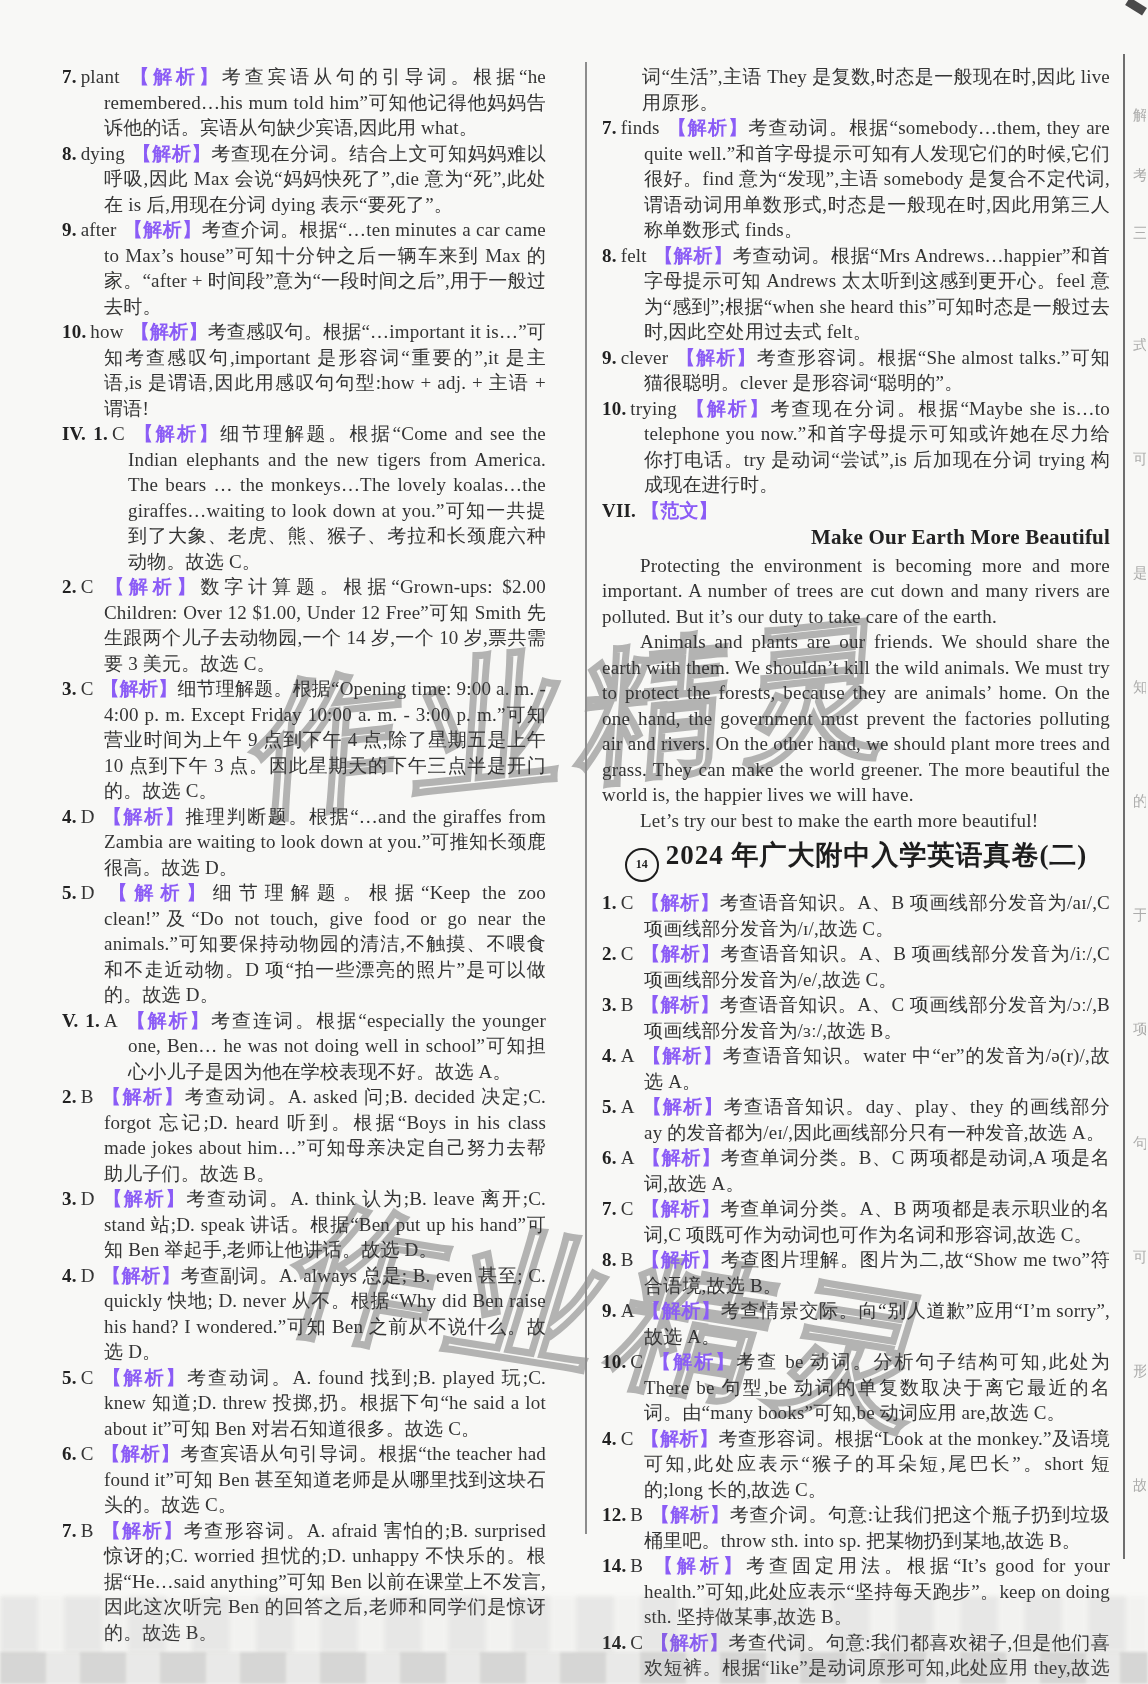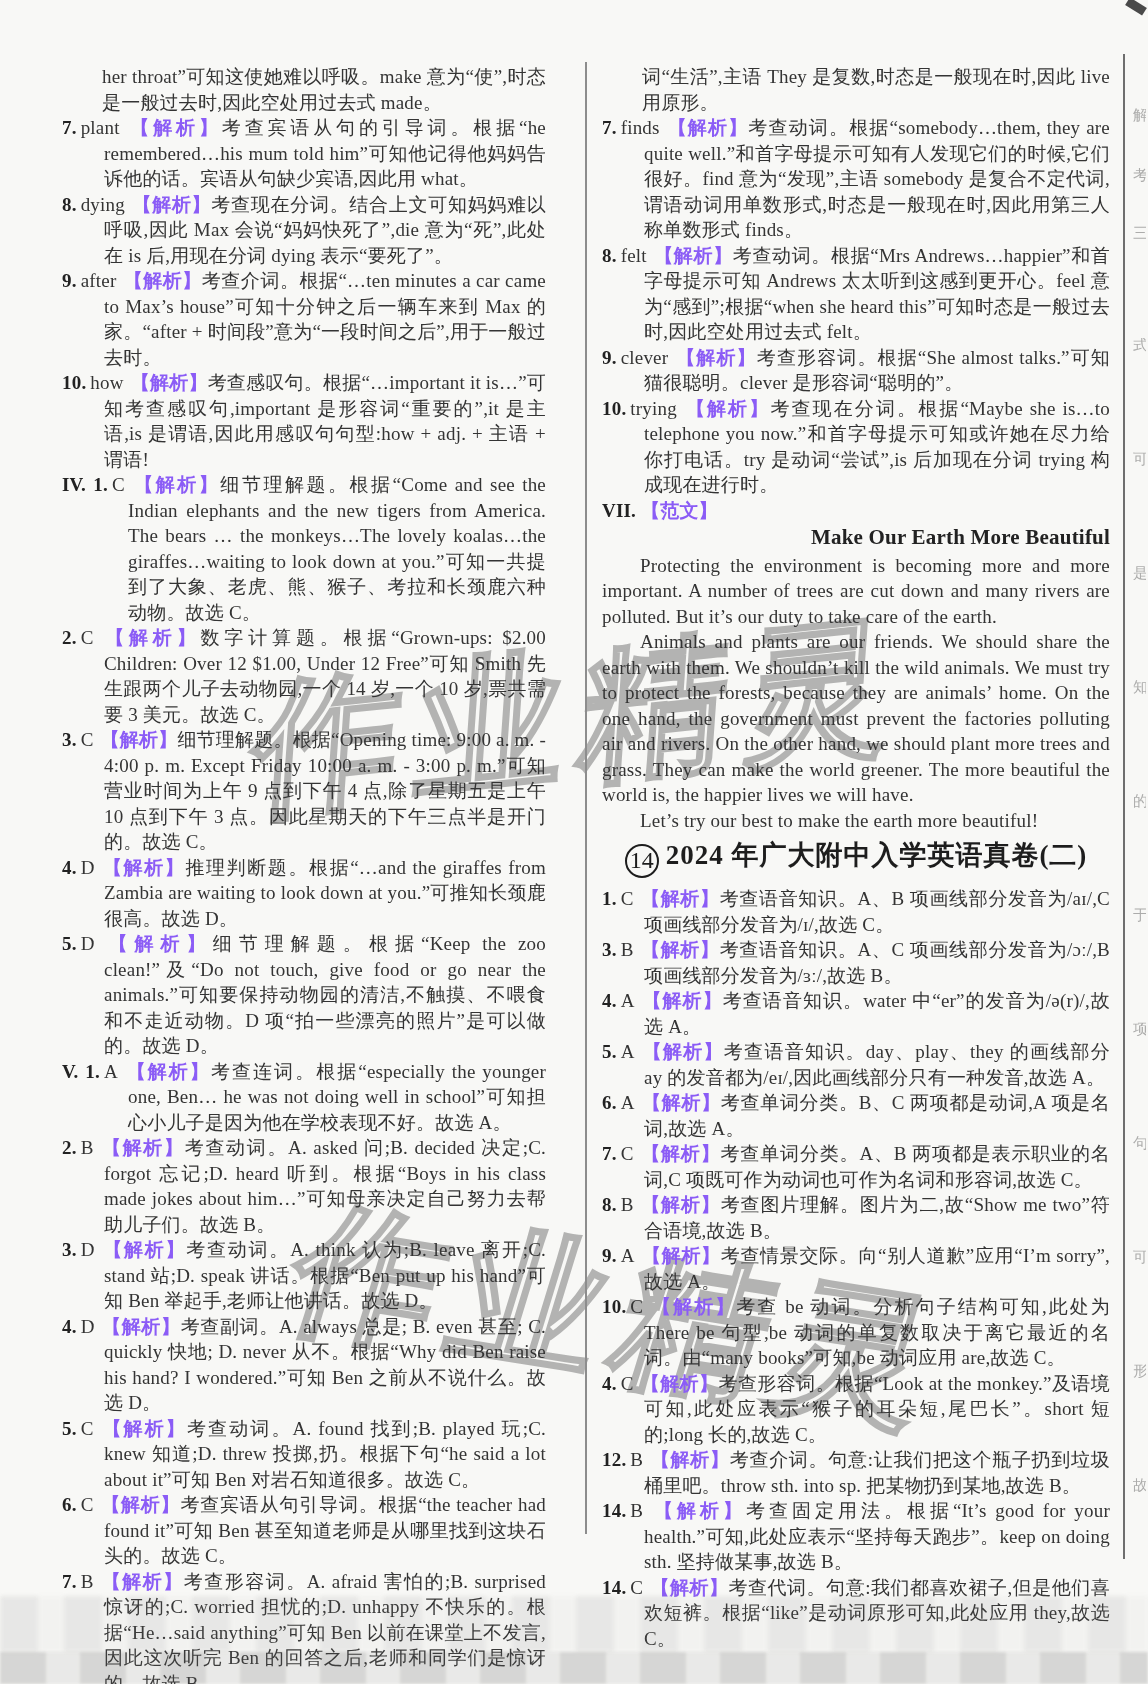--- a/index.html
+++ b/index.html
@@ -11,21 +11,21 @@
   .it{margin:0;}
   .lvl1{padding-left:42px;text-indent:-42px;}
   .lvl2{padding-left:66px;text-indent:-66px;font-family:Liberation Serif, serif;}
   .cont{padding-left:40px;text-indent:0;}
   .num,.rm{font-weight:700;color:#222;}
   .ans{margin:0 7px 0 4px;}
   .tx b{color:#8b5cf6;}
   .heading{font-size:27px;font-weight:700;text-align:center;color:#1d1d1d;
            margin:10px 0 8px 0;text-indent:0;letter-spacing:1px;}
   .circ{display:inline-block;width:30px;height:30px;border:2.2px solid #1d1d1d;border-radius:50%;
-        line-height:28px;text-align:center;font-size:24px;font-weight:400;vertical-align:-4px;
+        line-height:28px;text-align:center;font-size:12px;font-weight:700;vertical-align:-4px;
         margin-right:7px;letter-spacing:0;}
   .essay-title{text-align:right;font-weight:700;font-size:21px;color:#222;margin:2px 0;}
   .essay-p{text-indent:2em;}
   
   #divider{position:absolute;left:585px;top:62px;width:2px;height:1472px;background:#8d8d8d;}
   #edge-line{position:absolute;left:1123px;top:54px;width:2px;height:1505px;background:#6e6e6e;}
   #corner-mark{position:absolute;left:1126px;top:2px;width:20px;height:9px;background:#4a4a4a;
                transform:rotate(32deg);}
   .frag{position:absolute;left:1133px;width:13px;height:14px;overflow:hidden;color:rgba(110,110,110,.55);
         font-size:15px;line-height:14px;}
@@ -43,21 +43,20 @@
          background:repeating-linear-gradient(90deg,rgba(95,95,95,.22) 0 46px,rgba(130,130,130,.12) 46px 80px);
          filter:blur(1.5px);}
 </style>
 </head>
 <body>
 
 <div class="wm" id="wm1">作业精灵</div>
 <div class="wm" id="wm2">作业精灵</div>
 
 <div class="col" id="left-col">
-    <div class="it cont"><span class="tx">her throat”可知这使她难以呼吸。make 意为“使”,时态是一般过去时,因此空处用过去式 made。</span></div>
     <div class="it lvl1"><span class="num">7.</span><span class="ans">plant</span><span class="tx"><b>【解析】</b>考查宾语从句的引导词。根据“he remembered…his mum told him”可知他记得他妈妈告诉他的话。宾语从句缺少宾语,因此用 what。</span></div>
     <div class="it lvl1"><span class="num">8.</span><span class="ans">dying</span><span class="tx"><b>【解析】</b>考查现在分词。结合上文可知妈妈难以呼吸,因此 Max 会说“妈妈快死了”,die 意为“死”,此处在 is 后,用现在分词 dying 表示“要死了”。</span></div>
     <div class="it lvl1"><span class="num">9.</span><span class="ans">after</span><span class="tx"><b>【解析】</b>考查介词。根据“…ten minutes a car came to Max’s house”可知十分钟之后一辆车来到 Max 的家。“after + 时间段”意为“一段时间之后”,用于一般过去时。</span></div>
     <div class="it lvl1"><span class="num">10.</span><span class="ans">how</span><span class="tx"><b>【解析】</b>考查感叹句。根据“…important it is…”可知考查感叹句,important 是形容词“重要的”,it 是主语,is 是谓语,因此用感叹句句型:how + adj. + 主语 + 谓语!</span></div>
     <div class="it lvl2"><span class="rm">IV.</span> <span class="num">1.</span><span class="ans">C</span><span class="tx"><b>【解析】</b>细节理解题。根据“Come and see the Indian elephants and the new tigers from America. The bears … the monkeys…The lovely koalas…the giraffes…waiting to look down at you.”可知一共提到了大象、老虎、熊、猴子、考拉和长颈鹿六种动物。故选 C。</span></div>
     <div class="it lvl1"><span class="num">2.</span><span class="ans">C</span><span class="tx"><b>【解析】</b>数字计算题。根据“Grown-ups: $2.00 Children: Over 12 $1.00, Under 12 Free”可知 Smith 先生跟两个儿子去动物园,一个 14 岁,一个 10 岁,票共需要 3 美元。故选 C。</span></div>
     <div class="it lvl1"><span class="num">3.</span><span class="ans">C</span><span class="tx"><b>【解析】</b>细节理解题。根据“Opening time: 9:00 a. m. - 4:00 p. m. Except Friday 10:00 a. m. - 3:00 p. m.”可知营业时间为上午 9 点到下午 4 点,除了星期五是上午 10 点到下午 3 点。因此星期天的下午三点半是开门的。故选 C。</span></div>
     <div class="it lvl1"><span class="num">4.</span><span class="ans">D</span><span class="tx"><b>【解析】</b>推理判断题。根据“…and the giraffes from Zambia are waiting to look down at you.”可推知长颈鹿很高。故选 D。</span></div>
     <div class="it lvl1"><span class="num">5.</span><span class="ans">D</span><span class="tx"><b>【解析】</b>细节理解题。根据“Keep the zoo clean!”及“Do not touch, give food or go near the animals.”可知要保持动物园的清洁,不触摸、不喂食和不走近动物。D 项“拍一些漂亮的照片”是可以做的。故选 D。</span></div>
     <div class="it lvl2"><span class="rm">V.</span> <span class="num">1.</span><span class="ans">A</span><span class="tx"><b>【解析】</b>考查连词。根据“especially the younger one, Ben… he was not doing well in school”可知担心小儿子是因为他在学校表现不好。故选 A。</span></div>
@@ -74,20 +73,21 @@
     <div class="it lvl1"><span class="num">8.</span><span class="ans">felt</span><span class="tx"><b>【解析】</b>考查动词。根据“Mrs Andrews…happier”和首字母提示可知 Andrews 太太听到这感到更开心。feel 意为“感到”;根据“when she heard this”可知时态是一般过去时,因此空处用过去式 felt。</span></div>
     <div class="it lvl1"><span class="num">9.</span><span class="ans">clever</span><span class="tx"><b>【解析】</b>考查形容词。根据“She almost talks.”可知猫很聪明。clever 是形容词“聪明的”。</span></div>
     <div class="it lvl1"><span class="num">10.</span><span class="ans">trying</span><span class="tx"><b>【解析】</b>考查现在分词。根据“Maybe she is…to telephone you now.”和首字母提示可知或许她在尽力给你打电话。try 是动词“尝试”,is 后加现在分词 trying 构成现在进行时。</span></div>
     <div class="it lvl2"><span class="rm">VII.</span>  <span class="tx"><b>【范文】</b></span></div>
     <div class="essay-title">Make Our Earth More Beautiful</div>
     <div class="essay-p">Protecting the environment is becoming more and more important. A number of trees are cut down and many rivers are polluted. But it’s our duty to take care of the earth.</div>
     <div class="essay-p">Animals and plants are our friends. We should share the earth with them. We shouldn’t kill the wild animals. We must try to protect the forests, because they are animals’ home. On the one hand, the government must prevent the factories polluting air and rivers. On the other hand, we should plant more trees and grass. They can make the world greener. The more beautiful the world is, the happier lives we will have.</div>
     <div class="essay-p">Let’s try our best to make the earth more beautiful!</div>
     <div class="heading"><span class="circ">14</span>2024 年广大附中入学英语真卷(二)</div>
     <div class="it lvl1"><span class="num">1.</span><span class="ans">C</span><span class="tx"><b>【解析】</b>考查语音知识。A、B 项画线部分发音为/aɪ/,C 项画线部分发音为/ɪ/,故选 C。</span></div>
+    <div class="it lvl1"><span class="num">2.</span><span class="ans">C</span><span class="tx"><b>【解析】</b>考查语音知识。A、B 项画线部分发音为/iː/,C 项画线部分发音为/e/,故选 C。</span></div>
     <div class="it lvl1"><span class="num">3.</span><span class="ans">B</span><span class="tx"><b>【解析】</b>考查语音知识。A、C 项画线部分发音为/ɔː/,B 项画线部分发音为/ɜː/,故选 B。</span></div>
     <div class="it lvl1"><span class="num">4.</span><span class="ans">A</span><span class="tx"><b>【解析】</b>考查语音知识。water 中“er”的发音为/ə(r)/,故选 A。</span></div>
     <div class="it lvl1"><span class="num">5.</span><span class="ans">A</span><span class="tx"><b>【解析】</b>考查语音知识。day、play、they 的画线部分 ay 的发音都为/eɪ/,因此画线部分只有一种发音,故选 A。</span></div>
     <div class="it lvl1"><span class="num">6.</span><span class="ans">A</span><span class="tx"><b>【解析】</b>考查单词分类。B、C 两项都是动词,A 项是名词,故选 A。</span></div>
     <div class="it lvl1"><span class="num">7.</span><span class="ans">C</span><span class="tx"><b>【解析】</b>考查单词分类。A、B 两项都是表示职业的名词,C 项既可作为动词也可作为名词和形容词,故选 C。</span></div>
     <div class="it lvl1"><span class="num">8.</span><span class="ans">B</span><span class="tx"><b>【解析】</b>考查图片理解。图片为二,故“Show me two”符合语境,故选 B。</span></div>
     <div class="it lvl1"><span class="num">9.</span><span class="ans">A</span><span class="tx"><b>【解析】</b>考查情景交际。向“别人道歉”应用“I’m sorry”,故选 A。</span></div>
     <div class="it lvl1"><span class="num">10.</span><span class="ans">C</span><span class="tx"><b>【解析】</b>考查 be 动词。分析句子结构可知,此处为 There be 句型,be 动词的单复数取决于离它最近的名词。由“many books”可知,be 动词应用 are,故选 C。</span></div>
     <div class="it lvl1"><span class="num">4.</span><span class="ans">C</span><span class="tx"><b>【解析】</b>考查形容词。根据“Look at the monkey.”及语境可知,此处应表示“猴子的耳朵短,尾巴长”。short 短的;long 长的,故选 C。</span></div>
     <div class="it lvl1"><span class="num">12.</span><span class="ans">B</span><span class="tx"><b>【解析】</b>考查介词。句意:让我们把这个瓶子扔到垃圾桶里吧。throw sth. into sp. 把某物扔到某地,故选 B。</span></div>

